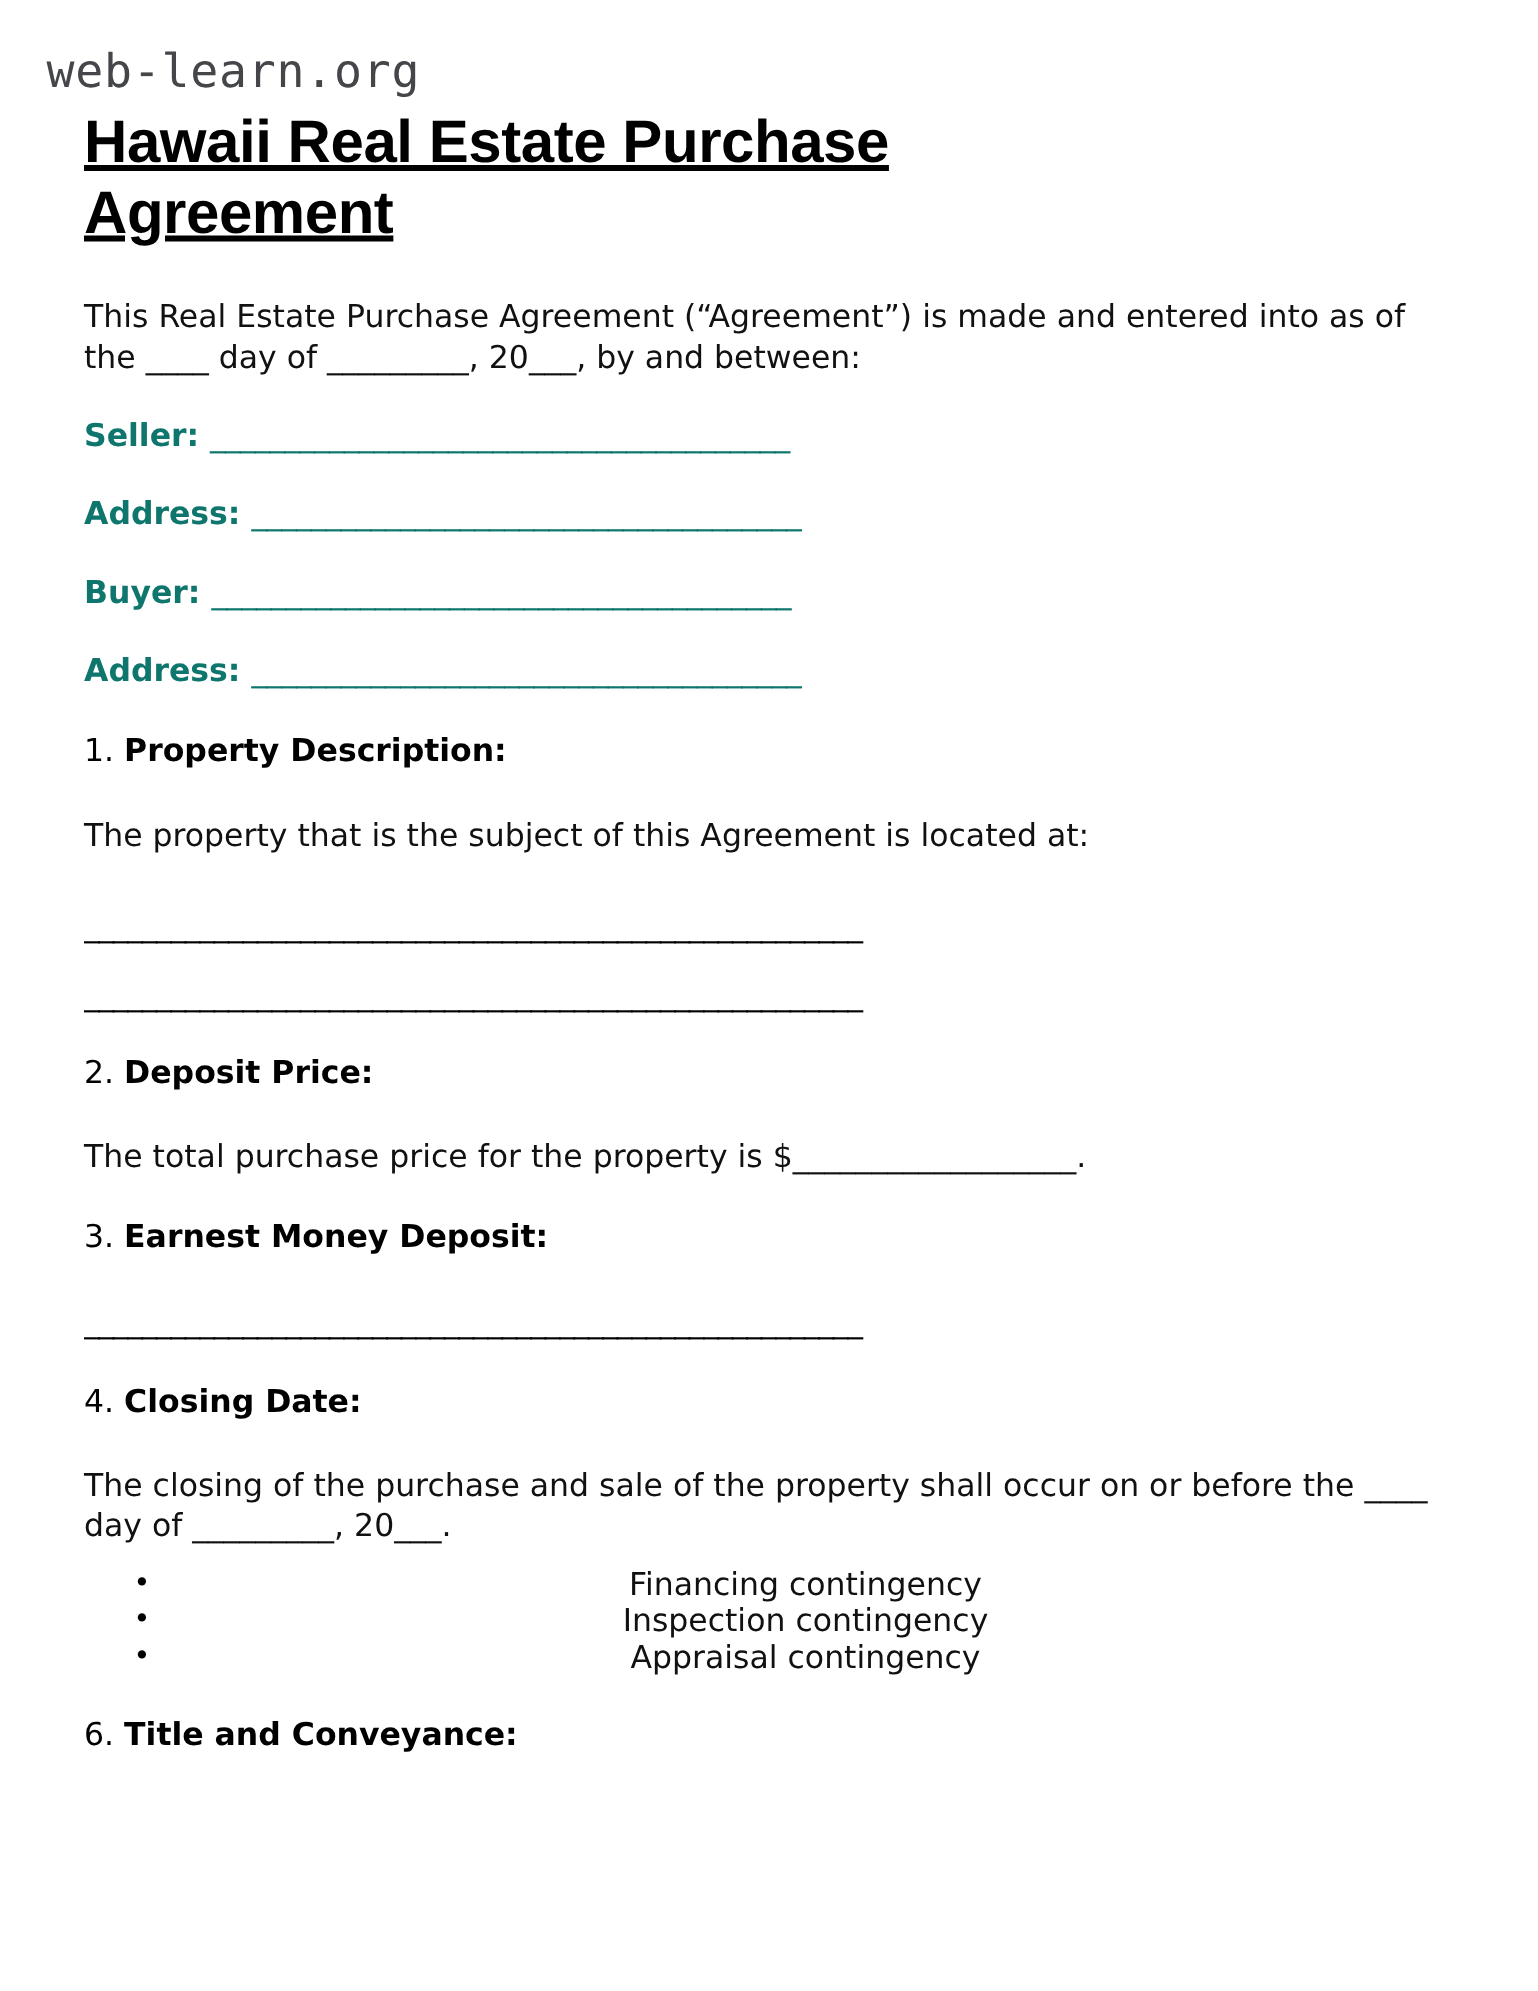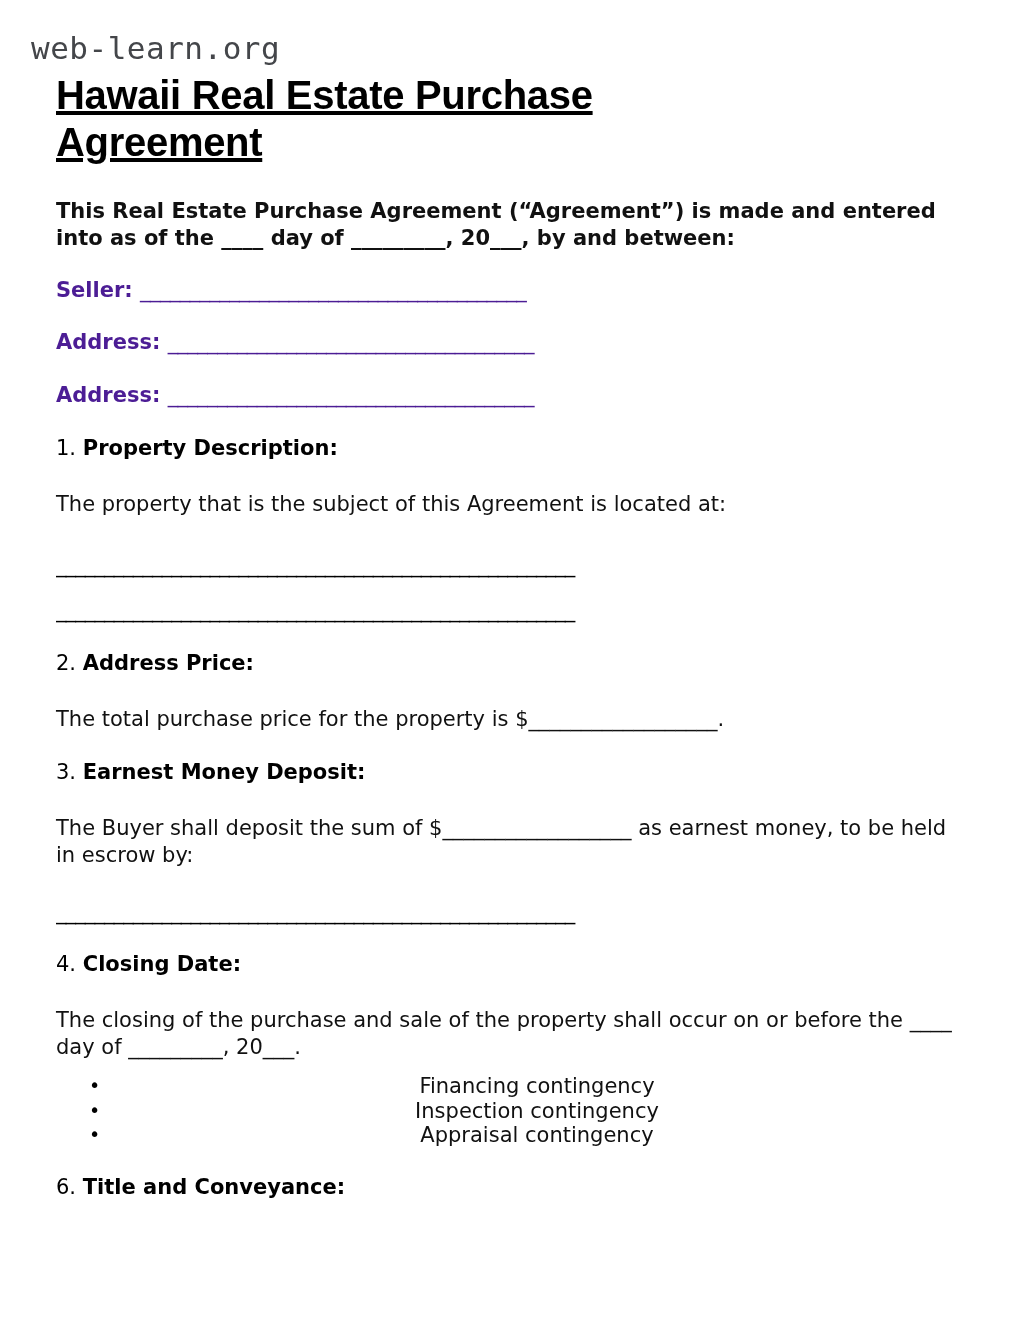--- a/index.html
+++ b/index.html
@@ -54,28 +54,27 @@
   p.body-text {
     font-size: 21px;
     line-height: 1.28;
     margin: 29px 0 0 0;
     padding: 0;
     color: #111;
     font-weight: normal;
   }
   p.body-text:first-of-type {
     margin-top: 32px;
-    font-weight: bold;
   }
   .field-line {
     font-size: 21px;
     line-height: 1.3;
     margin: 25px 0 0 0;
     font-weight: bold;
-    color: #4c1d95;
+    color: #0f766e;
     white-space: nowrap;
   }
   .field-line .fill {
     font-weight: normal;
     letter-spacing: -0.6px;
   }
   h2.section-head {
     font-size: 21px;
     line-height: 1.3;
     margin: 26px 0 0 0;
@@ -140,45 +139,48 @@
     <div class="field-line">
       <span>Seller:</span>
       <span class="fill">_______________________________________</span>
     </div>
 
     <div class="field-line">
       <span>Address:</span>
       <span class="fill">_____________________________________</span>
     </div>
 
+    <div class="field-line">
+      <span>Buyer:</span>
+      <span class="fill">_______________________________________</span>
+    </div>
 
     <div class="field-line">
       <span>Address:</span>
       <span class="fill">_____________________________________</span>
     </div>
 
     <h2 class="section-head">
       <span>1.</span>
       <span class="sec-title">Property Description:</span>
     </h2>
     <p class="body-text">The property that is the subject of this Agreement is located at:</p>
     <div class="rule-line">______________________________________________________</div>
     <div class="rule-line second">______________________________________________________</div>
 
     <h2 class="section-head">
       <span>2.</span>
-      <span class="sec-title">Address Price:</span>
+      <span class="sec-title">Deposit Price:</span>
     </h2>
     <p class="body-text">The total purchase price for the property is $__________________.</p>
 
     <h2 class="section-head">
       <span>3.</span>
       <span class="sec-title">Earnest Money Deposit:</span>
     </h2>
-    <p class="body-text">The Buyer shall deposit the sum of $__________________ as earnest money, to be held in escrow by:</p>
     <div class="rule-line escrow">______________________________________________________</div>
 
     <h2 class="section-head">
       <span>4.</span>
       <span class="sec-title">Closing Date:</span>
     </h2>
     <p class="body-text">The closing of the purchase and sale of the property shall occur on or before the ____ day of _________, 20___.</p>
 
     <ul class="bullets">
       <li>Financing contingency</li>

